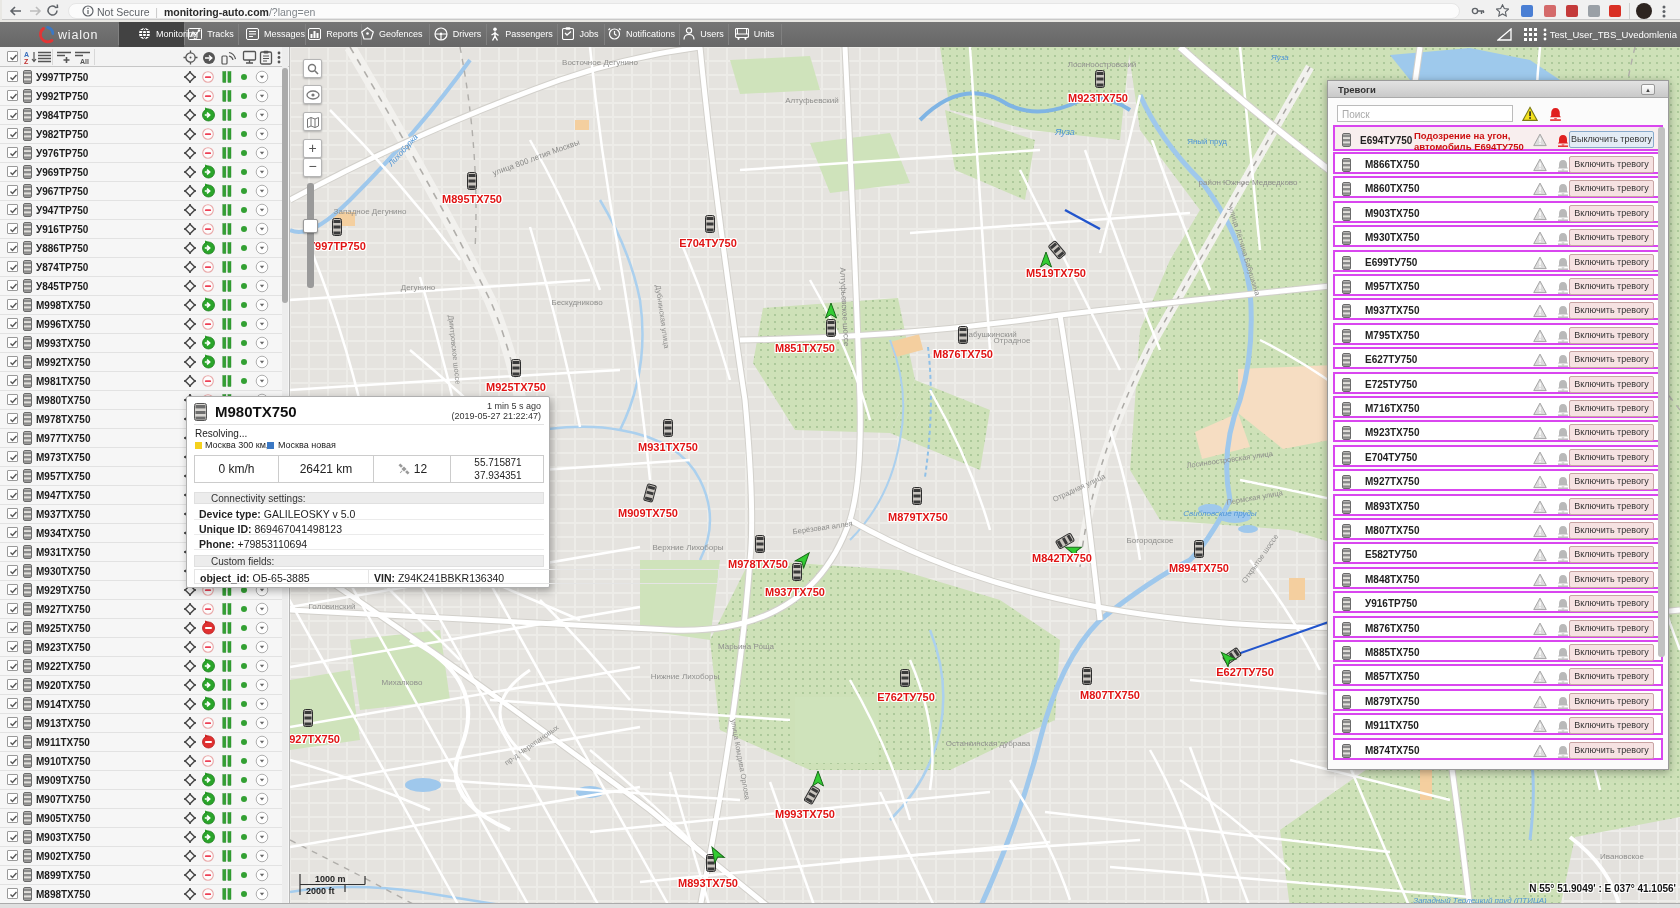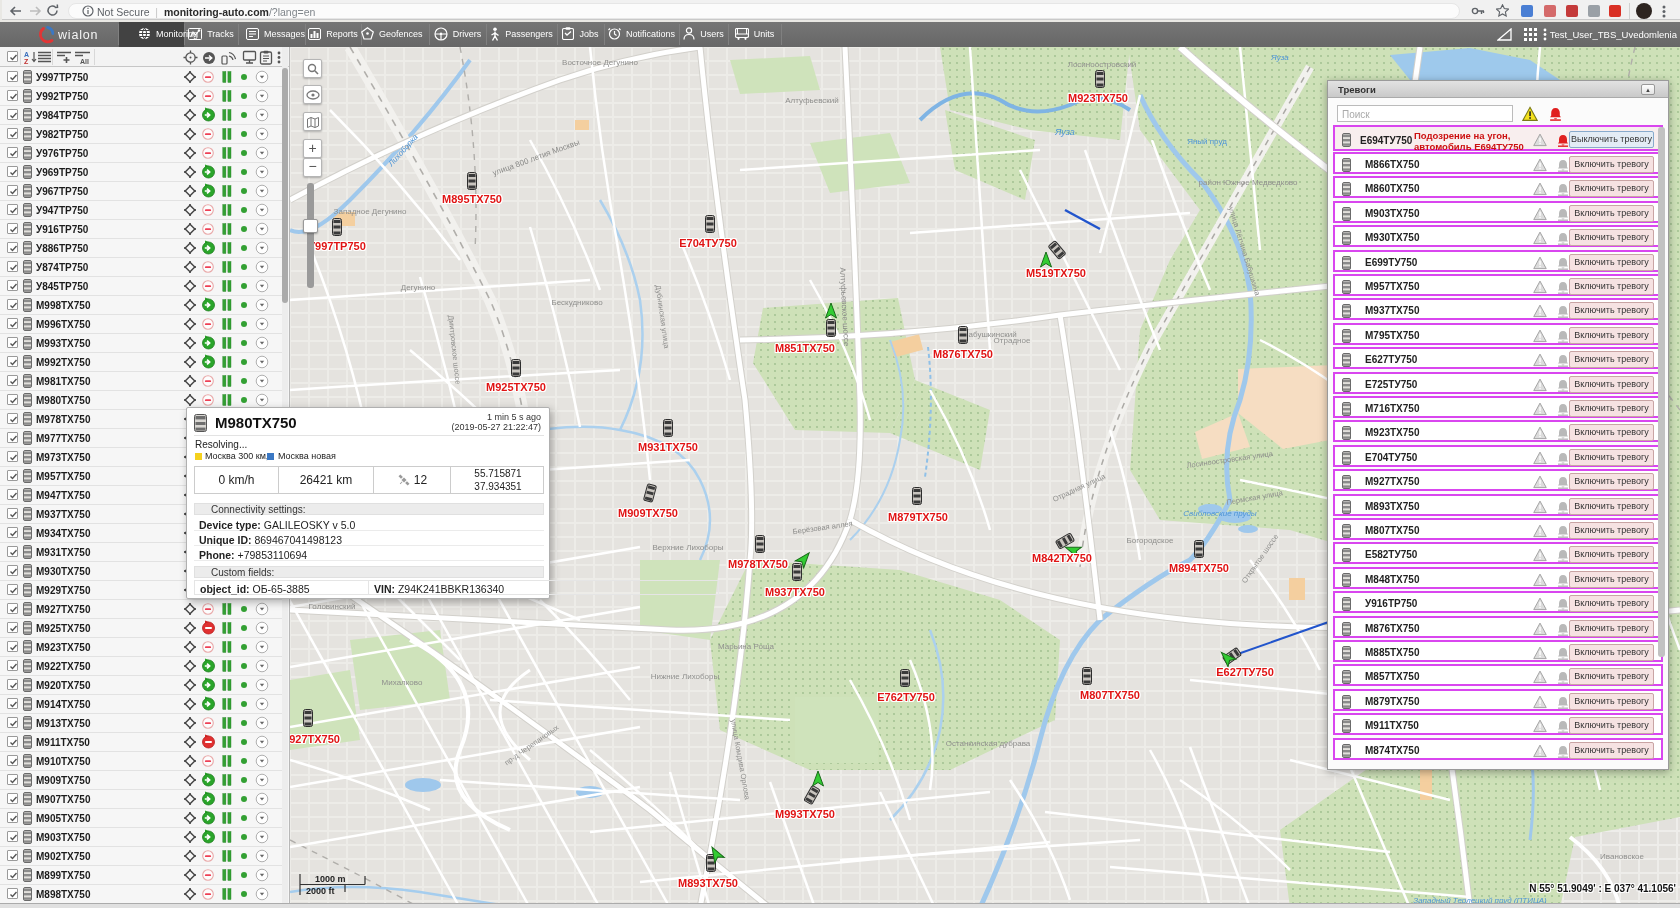--- a/index.html
+++ b/index.html
@@ -36,21 +36,21 @@
 #alhead span{position:absolute;left:10px;top:3px;font-size:9.5px;font-weight:bold;color:#333;}
 #alcollapse{position:absolute;right:13px;top:3px;width:14px;height:11px;background:linear-gradient(#fdfdfd,#e4e4e4);border:1px solid #999;border-radius:2px;font-size:6px;color:#444;text-align:center;line-height:11px;}
 #alsearch{position:absolute;left:9px;top:24px;width:176px;height:17px;background:#fff;border:1px solid #bbb;}
 #alsearch span{position:absolute;left:4px;top:3px;color:#aaa;font-size:10px;}
 .arow{position:absolute;left:5px;width:330px;height:22px;background:#fff;border:2px solid #d946ef;}
 .arow .anm{position:absolute;left:30px;top:5px;font-size:10px;font-weight:bold;color:#222;}
 .abtn{position:absolute;right:7px;top:2px;width:85px;height:17px;background:#f6e2e2;border:1px solid #c9a4a4;border-radius:2px;font-size:9px;color:#333;text-align:center;line-height:15px;white-space:nowrap;}
 #ascroll{position:absolute;right:3px;top:46px;width:7px;height:716px;}
 #athumb{position:absolute;right:0;top:0px;width:7px;height:530px;background:#c2c2c2;border-radius:3px;}
 
-#popup{position:absolute;left:186px;top:407px;width:364px;height:192px;background:#fff;border:1px solid #b0b0b0;border-radius:2px;box-shadow:2px 3px 8px rgba(0,0,0,.3);z-index:50;}
+#popup{position:absolute;left:186px;top:396px;width:364px;height:192px;background:#fff;border:1px solid #b0b0b0;border-radius:2px;box-shadow:2px 3px 8px rgba(0,0,0,.3);z-index:50;}
 #popup .abs{position:absolute;}
 .pbar{position:absolute;left:7px;width:350px;height:12px;background:#ececec;border:1px solid #e0e0e0;font-size:10px;color:#333;padding-left:16px;line-height:11px;}
 .prow{position:absolute;left:7px;width:350px;font-size:10.5px;color:#222;border-bottom:1px solid #ebebeb;padding:2px 0 0 5px;height:14px;}
 #bstrip{position:absolute;left:0;top:903px;width:1680px;height:5px;background:#e0e0e0;border-top:1px solid #ababab;}
 </style></head>
 <body>
 <div id="chrome">
     <svg style="position:absolute;left:7px;top:4px" width="14" height="14" viewBox="0 0 14 14">
       <path d="M12 7 H2 M6 3 L2 7 L6 11" stroke="#5f6368" stroke-width="1.6" fill="none"></path>
     </svg>

